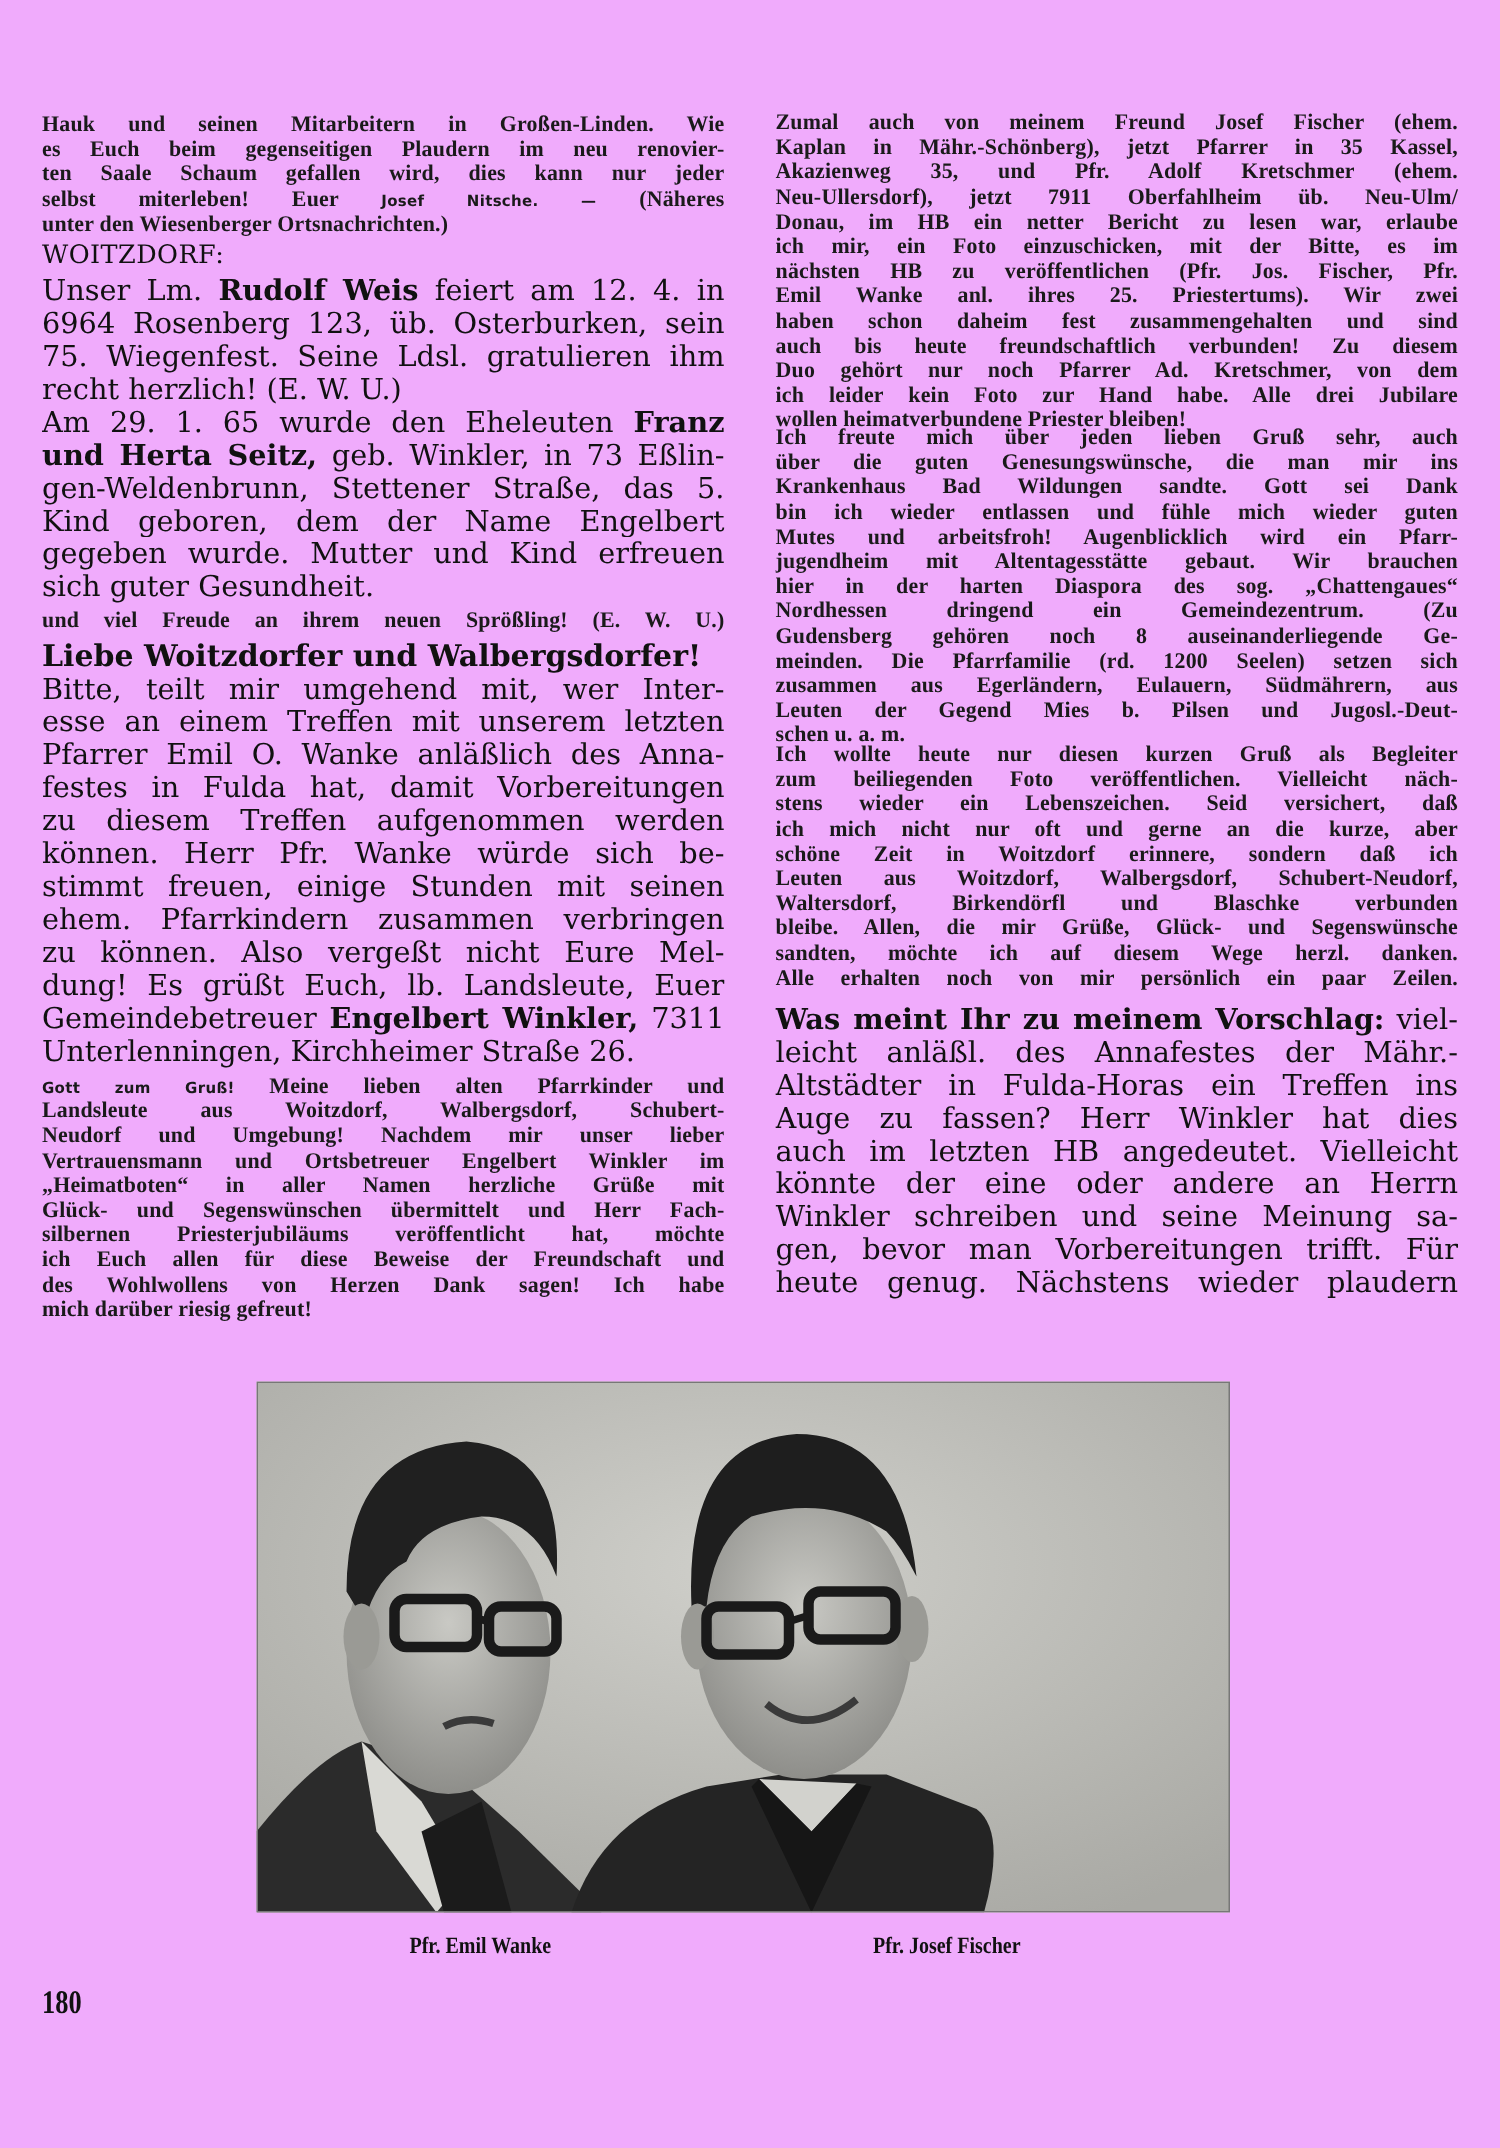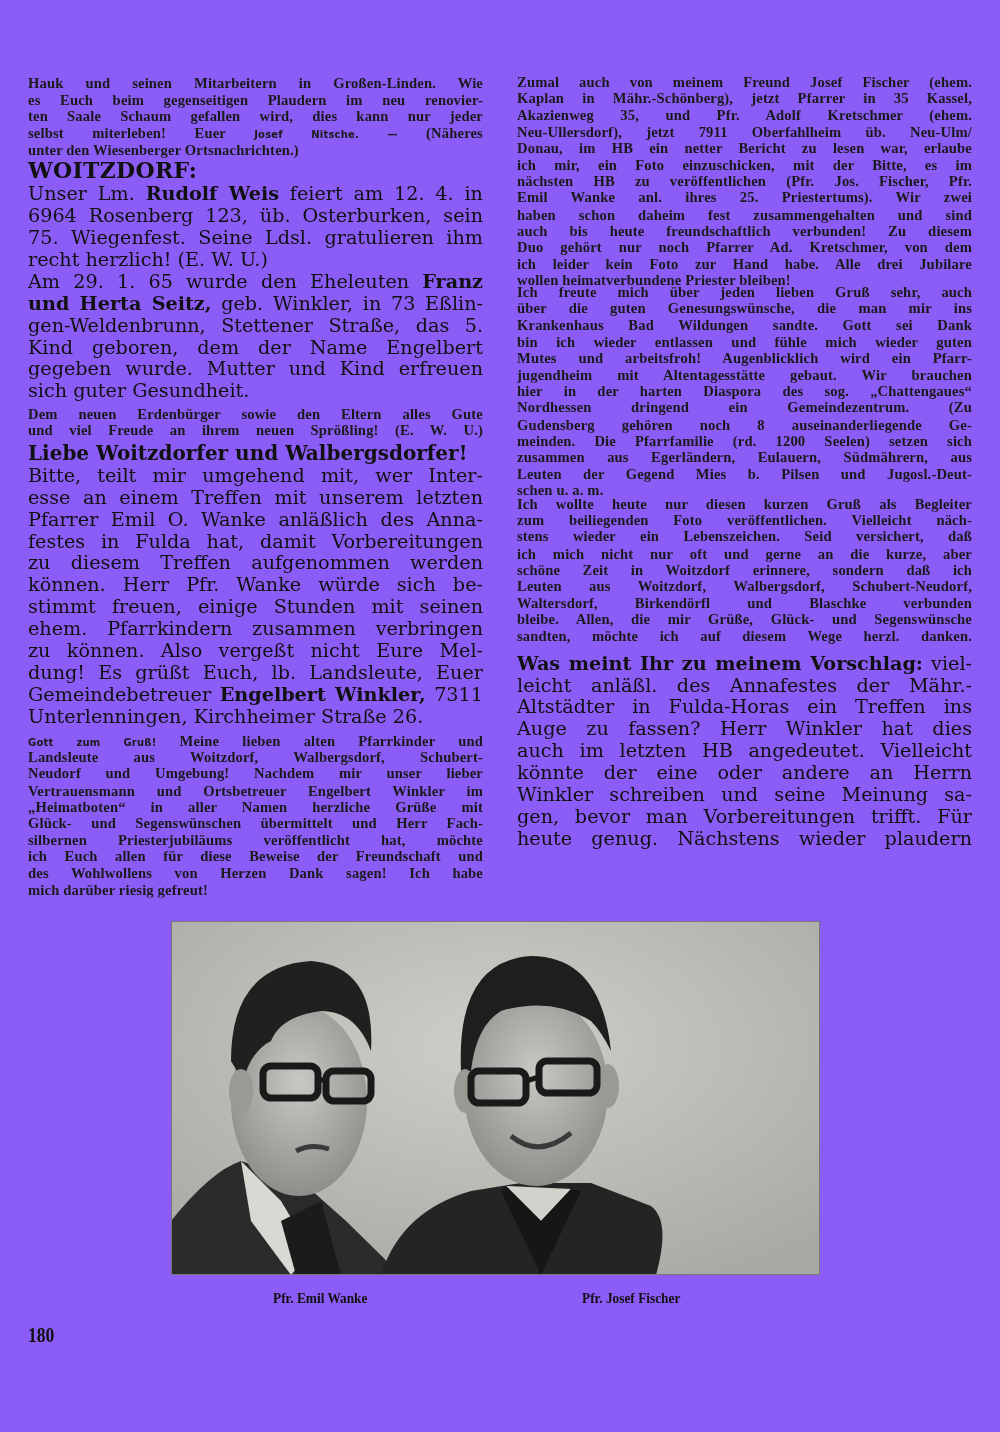--- a/index.html
+++ b/index.html
@@ -1,34 +1,34 @@
 <!DOCTYPE html>
 <html><head>
 <meta charset="utf-8">
 <style>
   html, body { margin: 0; padding: 0; background: #ffffff; }
   body { width: 1000px; height: 1432px; position: relative; overflow: hidden; color: #111; }
-  .page { position: absolute; left: 0; top: 0; width: 1000px; height: 1432px; background: #8b5cf6; }
+  .page { position: absolute; left: 0; top: 0; width: 1000px; height: 1432px; background: #f0abfc; }
 
   .col { position: absolute; top: 76px; }
   .col-left { left: 28px; width: 455px; }
   .col-right { left: 517px; width: 455px; }
 
   .line { display: block; white-space: nowrap; text-align: justify; text-align-last: justify; overflow: hidden; }
   .line.last { text-align-last: left; }
 
   
   .small { font-family: "Liberation Serif", "DejaVu Serif", serif; font-size: 14.6px; line-height: 16.1px; letter-spacing: 0.15px; font-weight: 700; color: #1a1a1a; transform: scaleY(1.02); }
   .small .line { height: 16.2px; }
 
   
   .large { font-family: "DejaVu Serif", "Liberation Serif", serif; font-size: 19.2px; line-height: 21.9px; color: #111; }
   .large .line { height: 21.95px; }
 
-  .heading-big { font-family: "DejaVu Serif", "Liberation Serif", serif; font-weight: 700; font-size: 22px; line-height: 26px; letter-spacing: 0.3px; height: 26px; }
+  .heading-big { font-family: "DejaVu Serif", "Liberation Serif", serif; font-weight: 400; font-size: 17px; line-height: 26px; letter-spacing: 0.3px; height: 26px; }
   .heading-mid { font-family: "DejaVu Serif", "Liberation Serif", serif; font-weight: 700; font-size: 20px; line-height: 24px; height: 24px; margin-top: 2px; }
 
   b, .bold { font-weight: 700; }
   .sans-bold { font-family: "DejaVu Sans", "Liberation Sans", sans-serif; font-weight: 700; font-size: 10px; letter-spacing: 0.2px; }
 
   .gap-s { height: 4px; }
   .gap-m { height: 6px; }
 
   .photo {
     position: absolute; left: 171px; top: 921px; width: 649px; height: 354px;
@@ -69,21 +69,20 @@
     <div class="large">
       <span class="line"><span>Am 29. 1. 65 wurde den Eheleuten</span> <b>Franz</b></span>
       <span class="line"><b>und Herta Seitz,</b> <span>geb. Winkler, in 73 Eßlin-</span></span>
       <span class="line">gen-Weldenbrunn, Stettener Straße, das 5.</span>
       <span class="line">Kind geboren, dem der Name Engelbert</span>
       <span class="line">gegeben wurde. Mutter und Kind erfreuen</span>
       <span class="line last">sich guter Gesundheit.</span>
     </div>
     <div class="gap-s"></div>
     <div class="small">
-      <span class="line">Dem neuen Erdenbürger sowie den Eltern alles Gute</span>
       <span class="line">und viel Freude an ihrem neuen Sprößling! (E. W. U.)</span>
     </div>
 
     <div class="heading-mid">Liebe Woitzdorfer und Walbergsdorfer!</div>
 
     <div class="large">
       <span class="line">Bitte, teilt mir umgehend mit, wer Inter-</span>
       <span class="line">esse an einem Treffen mit unserem letzten</span>
       <span class="line">Pfarrer Emil O. Wanke anläßlich des Anna-</span>
       <span class="line">festes in Fulda hat, damit Vorbereitungen</span>
@@ -146,20 +145,21 @@
     <div class="small">
       <span class="line">Ich wollte heute nur diesen kurzen Gruß als Begleiter</span>
       <span class="line">zum beiliegenden Foto veröffentlichen. Vielleicht näch-</span>
       <span class="line">stens wieder ein Lebenszeichen. Seid versichert, daß</span>
       <span class="line">ich mich nicht nur oft und gerne an die kurze, aber</span>
       <span class="line">schöne Zeit in Woitzdorf erinnere, sondern daß ich</span>
       <span class="line">Leuten aus Woitzdorf, Walbergsdorf, Schubert-Neudorf,</span>
       <span class="line">Waltersdorf, Birkendörfl und Blaschke verbunden</span>
       <span class="line">bleibe. Allen, die mir Grüße, Glück- und Segenswünsche</span>
       <span class="line">sandten, möchte ich auf diesem Wege herzl. danken.</span>
+      <span class="line">Alle erhalten noch von mir persönlich ein paar Zeilen.</span>
     </div>
     <div class="gap-m" style="height:10px"></div>
     <div class="large">
       <span class="line"><b>Was meint Ihr zu meinem Vorschlag:</b> <span>viel-</span></span>
       <span class="line">leicht anläßl. des Annafestes der Mähr.-</span>
       <span class="line">Altstädter in Fulda-Horas ein Treffen ins</span>
       <span class="line">Auge zu fassen? Herr Winkler hat dies</span>
       <span class="line">auch im letzten HB angedeutet. Vielleicht</span>
       <span class="line">könnte der eine oder andere an Herrn</span>
       <span class="line">Winkler schreiben und seine Meinung sa-</span>

